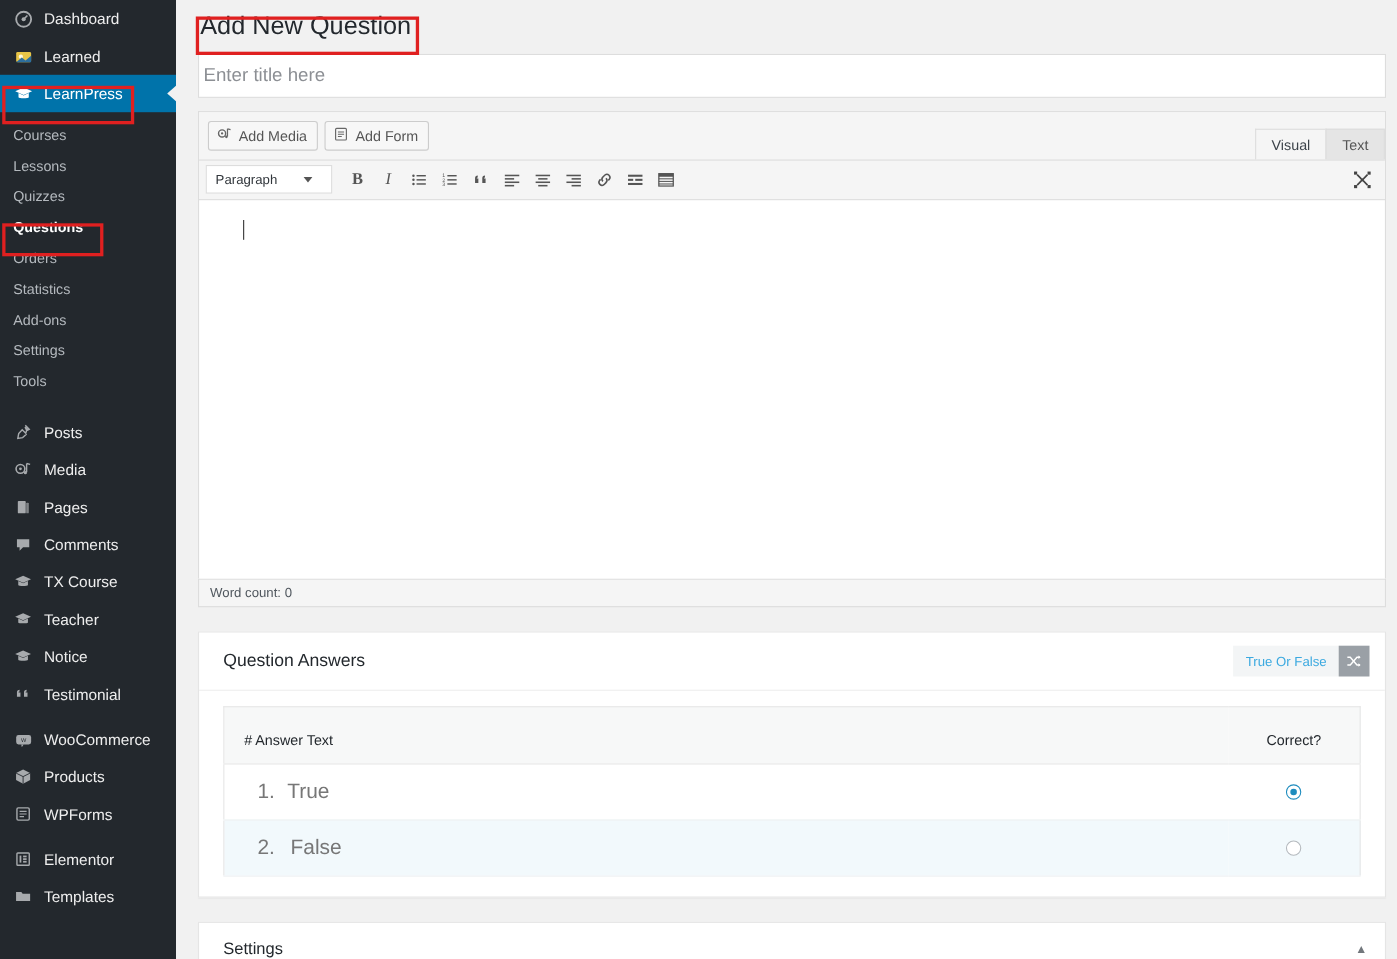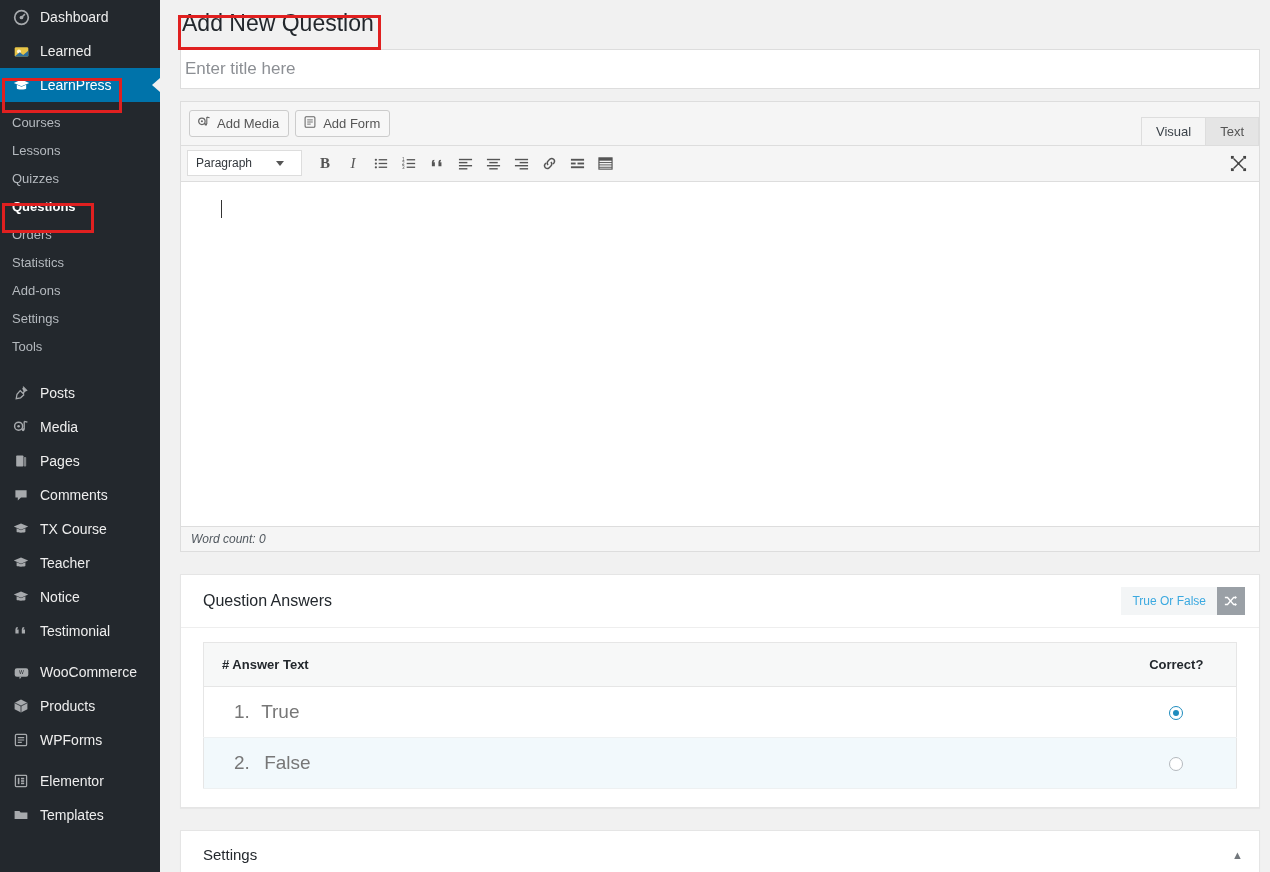--- a/index.html
+++ b/index.html
@@ -123,21 +123,21 @@
     border-left: 1px solid #ddd; border-right: 1px solid #ddd; border-top: 1px solid #ddd;
     padding: 14px 18px; position: relative;
   }
   .caret {
     display:inline-block; width: 1px; height: 18px; background: #333;
     margin-left: 22px; margin-top: 4px;
   }
   .statusbar {
     width: 1080px; height: 26px; background: #f5f5f5;
     border: 1px solid #ddd; font-size: 12px; color: #50575e;
-    display: flex; align-items: center; padding-left: 10px; font-style: italic;
+    display: flex; align-items: center; padding-left: 10px;
   }
 
   
   .postbox {
     width: 1080px; background: #fff; border: 1px solid #e5e5e5;
     margin-top: 22px; box-shadow: 0 1px 1px rgba(0,0,0,.04);
   }
   .postbox-head {
     display: flex; align-items: center; justify-content: space-between;
     padding: 12px 14px; border-bottom: 1px solid #eee; min-height: 52px;
@@ -149,22 +149,22 @@
     padding: 7px 11px; display: flex; align-items: center; cursor: pointer;
   }
   .shuffle-btn {
     width: 28px; background: #9aa0a6; color: #fff;
     display: flex; align-items: center; justify-content: center; cursor: pointer;
   }
   .postbox-body { padding: 14px 22px 18px 22px; }
 
   .ans-table { width: 100%; border-collapse: collapse; border: 1px solid #e6e6e6; }
   .ans-table th {
-    background: #f7f8f8; font-size: 13px; color: #23282d; font-weight: bold;
-    text-align: left; padding: 14px 0 14px 18px; border-bottom: 1px solid #e6e6e6;
+    background: #f7f8f8; font-size: 13px; color: #23282d; font-weight: normal;
+    text-align: left; padding: 22px 0 14px 18px; border-bottom: 1px solid #e6e6e6;
   }
   .ans-table th.correct-col { text-align: center; padding-left: 0; width: 120px; }
   .ans-table td {
     font-size: 19px; color: #777; padding: 14px 0 14px 30px;
     border-bottom: 1px solid #eef1f2;
   }
   .ans-table td.correct-col { text-align: center; padding-left: 0; }
   .ans-table tr.row-alt td { background: #f2f9fc; }
   .radio {
     width: 14px; height: 14px; border-radius: 50%;

